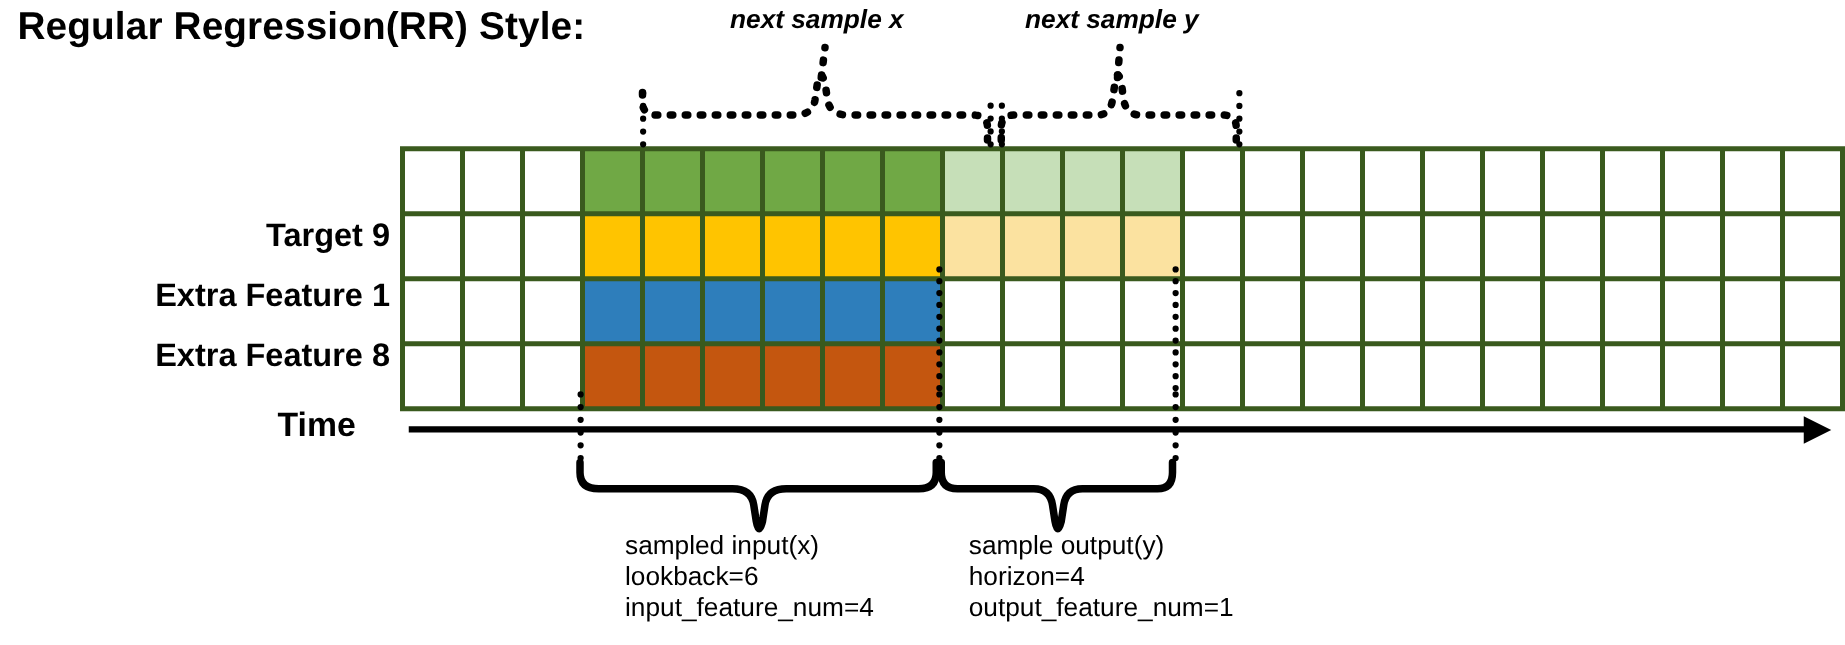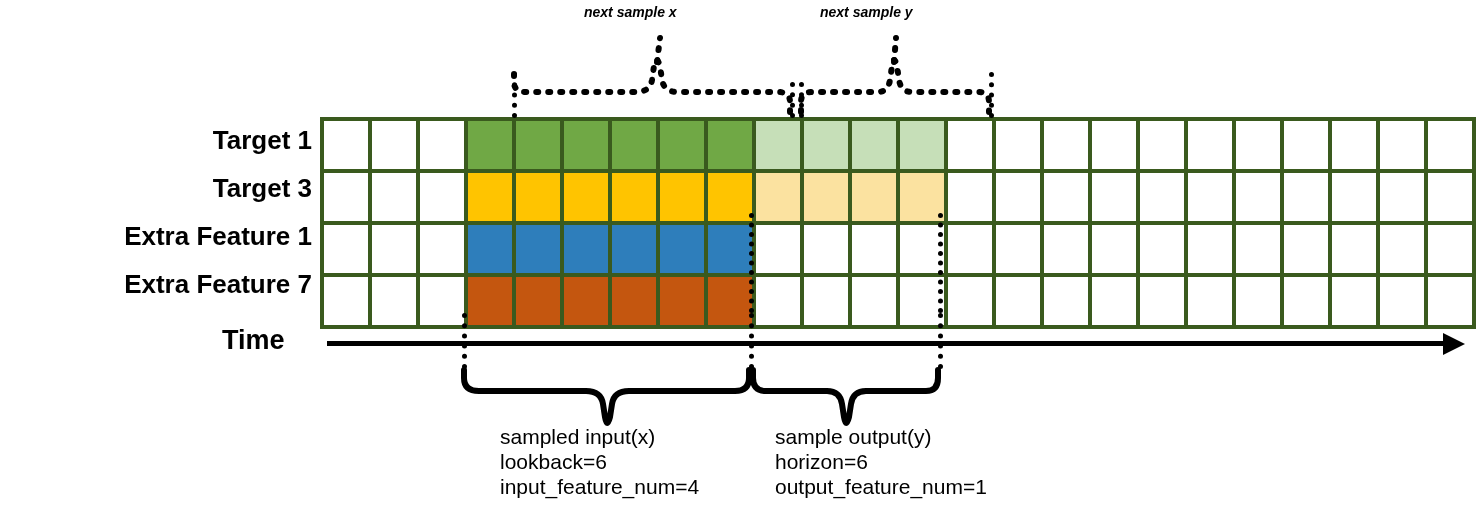--- a/index.html
+++ b/index.html
@@ -31,36 +31,36 @@
              border-left:22px solid #000;}
 
   
   .vdash{position:absolute;width:0;border-left:5px dotted #000;}
 
   
   svg.overlay{position:absolute;left:0;top:0;width:1476px;height:516px;
               pointer-events:none;}
 
   
-  .toplabel{position:absolute;font-size:14px;font-style:italic;font-weight:600;
+  .toplabel{position:absolute;font-size:21px;font-style:italic;font-weight:600;
             white-space:nowrap;text-align:center;}
   .botblock{position:absolute;font-size:21px;line-height:25px;white-space:nowrap;}
   .botblock div{white-space:nowrap;}
 </style>
 </head>
 <body>
 
 <div id="root">
 
+  <div class="title">Regular Regression(RR) Style:</div>
 
   <div class="labelcol">
-    <div class="rowlabel" style="top:8px">Target 1</div>
-    <div class="rowlabel" style="top:56px">Target 3</div>
+    <div class="rowlabel" style="top:56px">Target 9</div>
     <div class="rowlabel" style="top:104px">Extra Feature 1</div>
-    <div class="rowlabel" style="top:152px">Extra Feature 7</div>
+    <div class="rowlabel" style="top:152px">Extra Feature 8</div>
   </div>
 
   <div class="grid" id="grid" style="width: 1156px;">
       <div class="cell" style="background: rgb(255, 255, 255);"></div>
       <div class="cell" style="background: rgb(255, 255, 255);"></div>
       <div class="cell" style="background: rgb(255, 255, 255);"></div>
       <div class="cell" style="background: rgb(112, 168, 69);"></div>
       <div class="cell" style="background: rgb(112, 168, 69);"></div>
       <div class="cell" style="background: rgb(112, 168, 69);"></div>
       <div class="cell" style="background: rgb(112, 168, 69);"></div>
@@ -192,17 +192,17 @@
   <div class="toplabel" style="left:584px;top:4px;">next sample x</div>
   <div class="toplabel" style="left:820px;top:4px;">next sample y</div>
 
   <div class="botblock" style="left:500px;top:424px;">
     <div>sampled input(x)</div>
     <div>lookback=6</div>
     <div>input_feature_num=4</div>
   </div>
   <div class="botblock" style="left:775px;top:424px;">
     <div>sample output(y)</div>
-    <div>horizon=6</div>
+    <div>horizon=4</div>
     <div>output_feature_num=1</div>
   </div>
 
 </div>
 
 </body></html>

